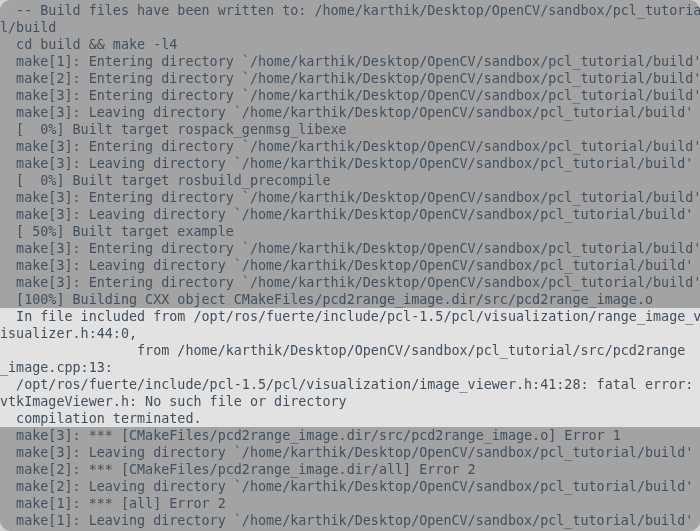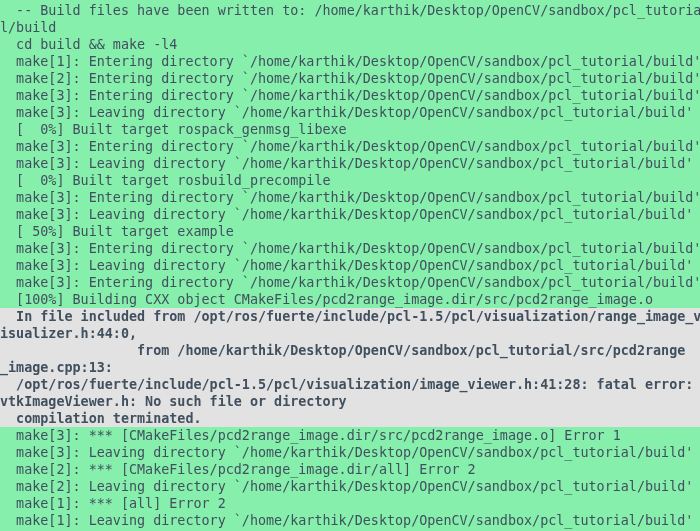--- a/index.html
+++ b/index.html
@@ -29,21 +29,20 @@
   .tline {
     display: block;
     height: 17px;
     line-height: 17px;
     white-space: pre;
     padding: 0;
     margin: 0;
   }
   .tline.hl {
     background: #e2e2e2;
-    font-weight: bold;
   }
 </style>
 </head>
 <body>
 
-<div id="terminal" style="background: #86efac; color: rgb(65, 80, 95);">
+<div id="terminal" style="background: #a3a3a3; color: rgb(65, 80, 95); border-radius: 11px;">
   <div id="lines"><span class="tline">  -- Build files have been written to: /home/karthik/Desktop/OpenCV/sandbox/pcl_tutoria</span><span class="tline">l/build</span><span class="tline">  cd build &amp;&amp; make -l4</span><span class="tline">  make[1]: Entering directory `/home/karthik/Desktop/OpenCV/sandbox/pcl_tutorial/build'</span><span class="tline">  make[2]: Entering directory `/home/karthik/Desktop/OpenCV/sandbox/pcl_tutorial/build'</span><span class="tline">  make[3]: Entering directory `/home/karthik/Desktop/OpenCV/sandbox/pcl_tutorial/build'</span><span class="tline">  make[3]: Leaving directory `/home/karthik/Desktop/OpenCV/sandbox/pcl_tutorial/build'</span><span class="tline">  [  0%] Built target rospack_genmsg_libexe</span><span class="tline">  make[3]: Entering directory `/home/karthik/Desktop/OpenCV/sandbox/pcl_tutorial/build'</span><span class="tline">  make[3]: Leaving directory `/home/karthik/Desktop/OpenCV/sandbox/pcl_tutorial/build'</span><span class="tline">  [  0%] Built target rosbuild_precompile</span><span class="tline">  make[3]: Entering directory `/home/karthik/Desktop/OpenCV/sandbox/pcl_tutorial/build'</span><span class="tline">  make[3]: Leaving directory `/home/karthik/Desktop/OpenCV/sandbox/pcl_tutorial/build'</span><span class="tline">  [ 50%] Built target example</span><span class="tline">  make[3]: Entering directory `/home/karthik/Desktop/OpenCV/sandbox/pcl_tutorial/build'</span><span class="tline">  make[3]: Leaving directory `/home/karthik/Desktop/OpenCV/sandbox/pcl_tutorial/build'</span><span class="tline">  make[3]: Entering directory `/home/karthik/Desktop/OpenCV/sandbox/pcl_tutorial/build'</span><span class="tline">  [100%] Building CXX object CMakeFiles/pcd2range_image.dir/src/pcd2range_image.o</span><span class="tline hl" style="background: rgb(226, 226, 226);">  In file included from /opt/ros/fuerte/include/pcl-1.5/pcl/visualization/range_image_v</span><span class="tline hl" style="background: rgb(226, 226, 226);">isualizer.h:44:0,</span><span class="tline hl" style="background: rgb(226, 226, 226);">                 from /home/karthik/Desktop/OpenCV/sandbox/pcl_tutorial/src/pcd2range</span><span class="tline hl" style="background: rgb(226, 226, 226);">_image.cpp:13:</span><span class="tline hl" style="background: rgb(226, 226, 226);">  /opt/ros/fuerte/include/pcl-1.5/pcl/visualization/image_viewer.h:41:28: fatal error:</span><span class="tline hl" style="background: rgb(226, 226, 226);">vtkImageViewer.h: No such file or directory</span><span class="tline hl" style="background: rgb(226, 226, 226);">  compilation terminated.</span><span class="tline">  make[3]: *** [CMakeFiles/pcd2range_image.dir/src/pcd2range_image.o] Error 1</span><span class="tline">  make[3]: Leaving directory `/home/karthik/Desktop/OpenCV/sandbox/pcl_tutorial/build'</span><span class="tline">  make[2]: *** [CMakeFiles/pcd2range_image.dir/all] Error 2</span><span class="tline">  make[2]: Leaving directory `/home/karthik/Desktop/OpenCV/sandbox/pcl_tutorial/build'</span><span class="tline">  make[1]: *** [all] Error 2</span><span class="tline">  make[1]: Leaving directory `/home/karthik/Desktop/OpenCV/sandbox/pcl_tutorial/build'</span></div>
 </div>
 
 </body></html>

